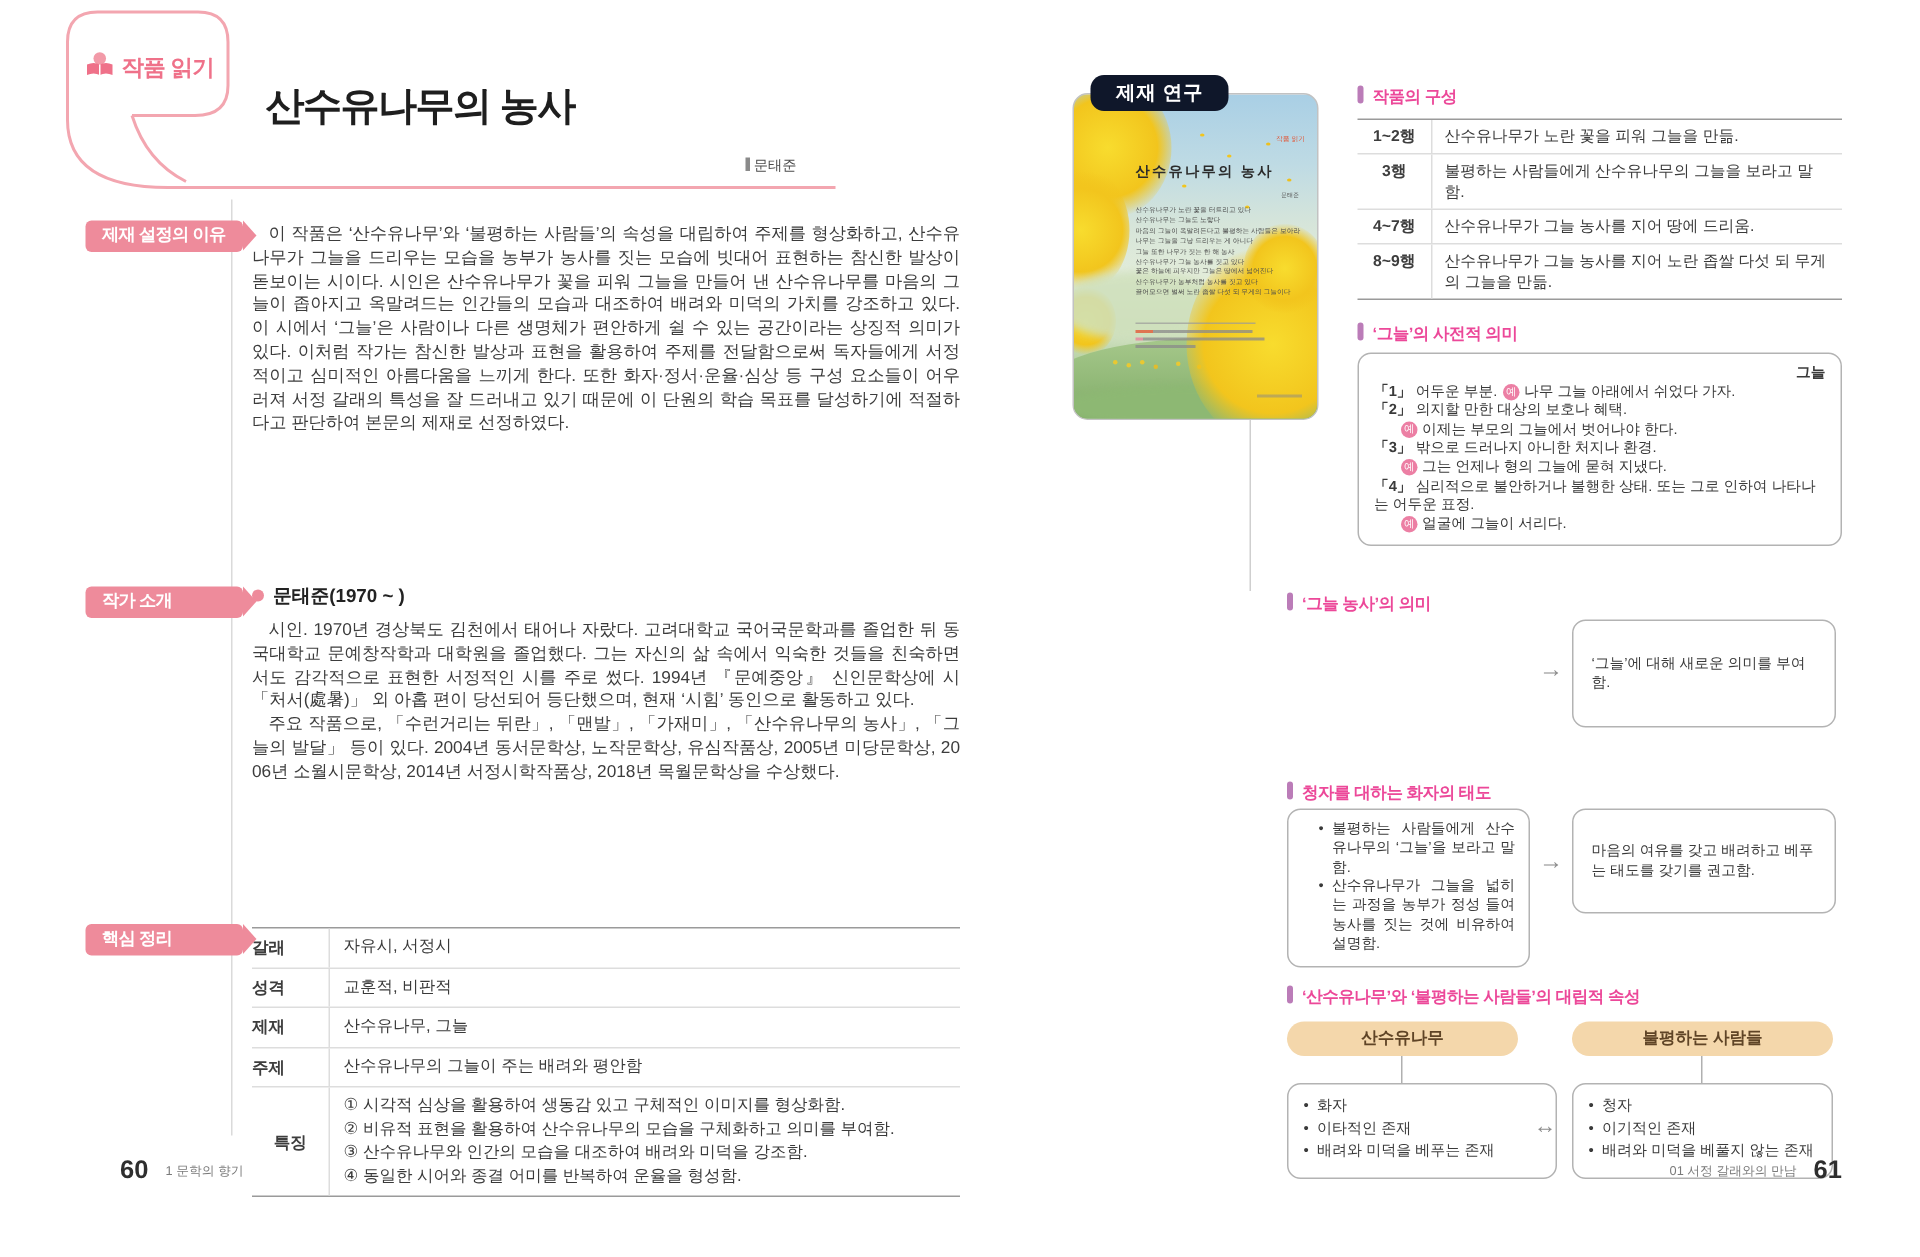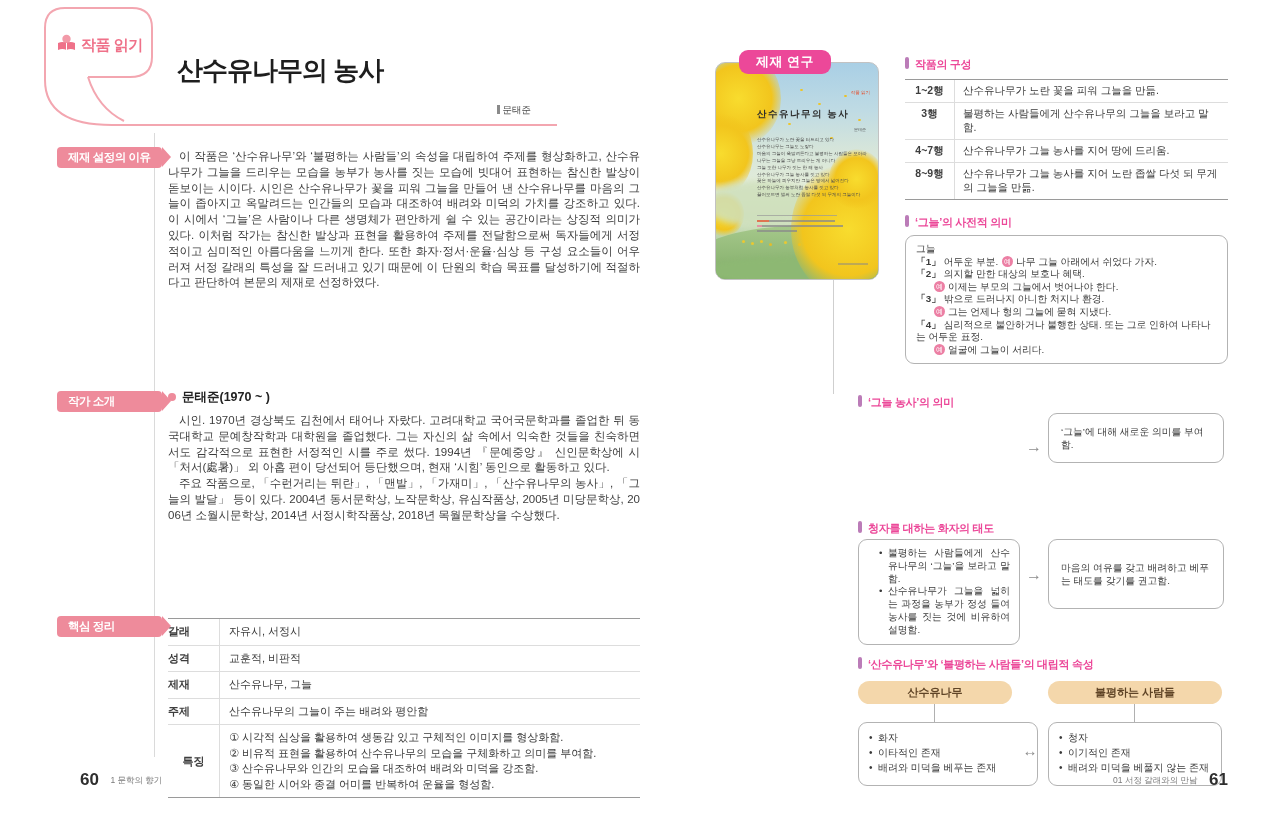--- a/index.html
+++ b/index.html
@@ -34,21 +34,21 @@
   .kv-key{font-size:11px;font-weight:700;color:#3d3d3d;text-align:left;padding:5px 0;border-right:1px solid #ddd;}
   .kv-val{font-size:11px;color:#3a3a3a;padding:5px 9px;line-height:15.5px;}
 
   .footer-left{position:absolute;left:80px;top:770px;}
   .footer-right{position:absolute;right:52px;top:770px;text-align:right;}
   .pagenum{font-size:17px;font-weight:700;color:#2e2e2e;}
   .foot-sec{font-size:8.5px;color:#7a7a7a;margin:0 7px;vertical-align:2px;}
 
   
   .study-label{position:absolute;left:727px;top:50px;height:24px;line-height:24px;padding:0 17px;
-               background:#ec4899;border-radius:9px;color:#fff;font-size:13px;font-weight:700;z-index:4;letter-spacing:0.5px;margin-left:12px;}
+               background:#0f172a;border-radius:9px;color:#fff;font-size:13px;font-weight:700;z-index:4;letter-spacing:0.5px;}
   .cover{position:absolute;left:715px;top:62px;width:162px;height:216px;border:1px solid #c2c2c2;border-radius:10px;
          overflow:hidden;z-index:2;background:linear-gradient(180deg,#a9cfe5 0%,#bfdbe4 22%,#d6e5da 40%,#e4edd9 58%,#cfe0c2 74%,#a8c98e 88%,#8fba77 100%);}
   .blob{position:absolute;border-radius:50%;background:radial-gradient(circle,#f8dc2e 0%,#f2c51d 52%,rgba(242,197,29,0) 74%);}
   .hill-far{position:absolute;left:-12px;top:118px;width:112px;height:46px;background:#cfe0bc;border-radius:50%;filter:blur(3px);opacity:.85;}
   .hill-near{position:absolute;left:-15px;right:-15px;bottom:-8px;height:62px;background:linear-gradient(#a6c88b,#7ca964);
              border-radius:60% 40% 0 0/28px 20px 0 0;}
   .meadow{position:absolute;left:-10px;right:-10px;bottom:-6px;height:28px;background:#8db873;border-radius:50%;filter:blur(2px);}
   .treedots{position:absolute;bottom:36px;left:26px;width:3px;height:3px;border-radius:50%;background:#e9c832;
             box-shadow:9px 2px 0 #e9c832,18px 0 0 #e9c832,27px 3px 0 #e2bd2c,42px 1px 0 #e9c832,56px 3px 0 #e2bd2c,70px 0 0 #e9c832;}
   .branch{position:absolute;background:#6b5234;border-radius:2px;}
@@ -68,21 +68,21 @@
 
   .comp-table{position:absolute;left:905px;top:79px;width:323px;border-top:1.5px solid #9a9a9a;border-bottom:1.5px solid #9a9a9a;}
   .comp-row{display:grid;grid-template-columns:50px 1fr;}
   .comp-row + .comp-row{border-top:1px solid #ddd;}
   .comp-range{font-size:10.5px;font-weight:700;color:#3d3d3d;text-align:center;padding:4px 0;border-right:1px solid #ddd;}
   .comp-desc{font-size:10.5px;color:#3a3a3a;padding:4px 8px;}
 
   .rbox{border:1px solid #b3b3b3;border-radius:9px;background:#fff;}
   .dict-box{position:absolute;left:905px;top:235px;width:323px;padding:7px 10px;box-sizing:border-box;
             font-size:9.8px;line-height:12.6px;color:#3a3a3a;}
-  .dict-word{font-weight:400;}
+  .dict-word{font-weight:700;text-align:right;}
   .dict-num{font-weight:600;}
   .ex-mark{display:inline-block;width:11px;height:11px;line-height:11px;border-radius:50%;background:#ec7fa4;
            color:#fff;font-size:7px;text-align:center;margin:0 3px 0 1px;vertical-align:0.5px;}
   .dict-indent{padding-left:17px;}
 
   .flow-left{position:absolute;left:858px;width:162px;box-sizing:border-box;padding:7px 9px;font-size:9.8px;line-height:12.8px;color:#3a3a3a;}
   .flow-right{position:absolute;left:1048px;width:176px;box-sizing:border-box;padding:6px 12px;font-size:9.8px;line-height:13.5px;
               color:#3a3a3a;display:flex;align-items:center;}
   .flow-arrow{position:absolute;left:1020px;width:28px;text-align:center;color:#8c8c8c;font-size:16px;}
   .bullet{position:relative;padding-left:9px;text-align:justify;word-break:break-all;}
@@ -246,21 +246,21 @@
       <span class="dict-num">「4」</span>
       <span>심리적으로 불안하거나 불행한 상태. 또는 그로 인하여 나타나는 어두운 표정.</span>
     </div>
     <div class="dict-indent">
       <span class="ex-mark">예</span><span>얼굴에 그늘이 서리다.</span>
     </div>
   </div>
 
   <div class="rp-heading" style="left:858px;top:395px;"><span class="hbar"></span><span>‘그늘 농사’의 의미</span></div>
   <div class="flow-arrow" style="top:438px;">→</div>
-  <div class="flow-right rbox" style="top:413px;height:50px;">
+  <div class="flow-right rbox" style="top:413px;height:72px;">
     <span>‘그늘’에 대해 새로운 의미를 부여함.</span>
   </div>
 
   <div class="rp-heading" style="left:858px;top:521px;"><span class="hbar"></span><span>청자를 대하는 화자의 태도</span></div>
   <div class="flow-left rbox" style="top:539px;min-height:70px;padding-left:20px;">
     <div class="bullet">불평하는 사람들에게 산수유나무의 ‘그늘’을 보라고 말함.</div>
     <div class="bullet">산수유나무가 그늘을 넓히는 과정을 농부가 정성 들여 농사를 짓는 것에 비유하여 설명함.</div>
   </div>
   <div class="flow-arrow" style="top:566px;">→</div>
   <div class="flow-right rbox" style="top:539px;height:70px;">

